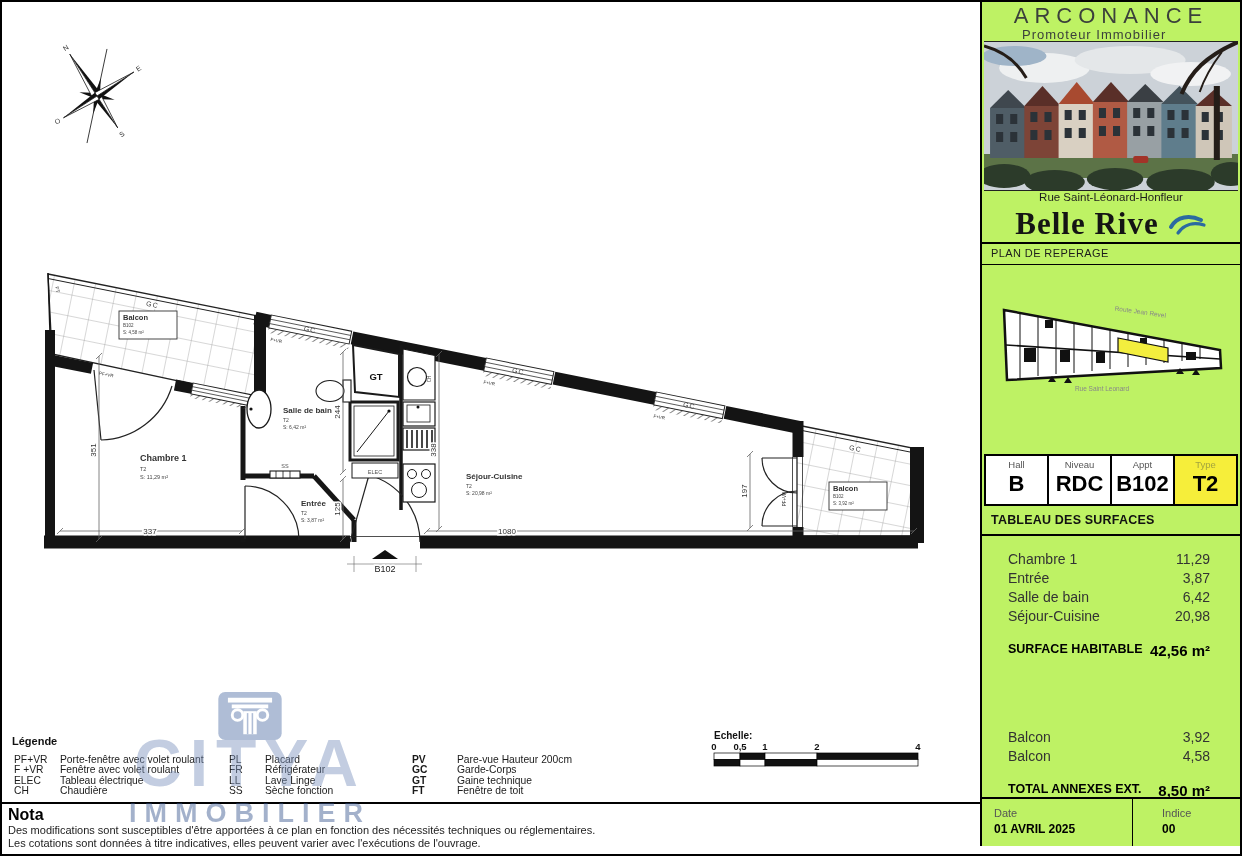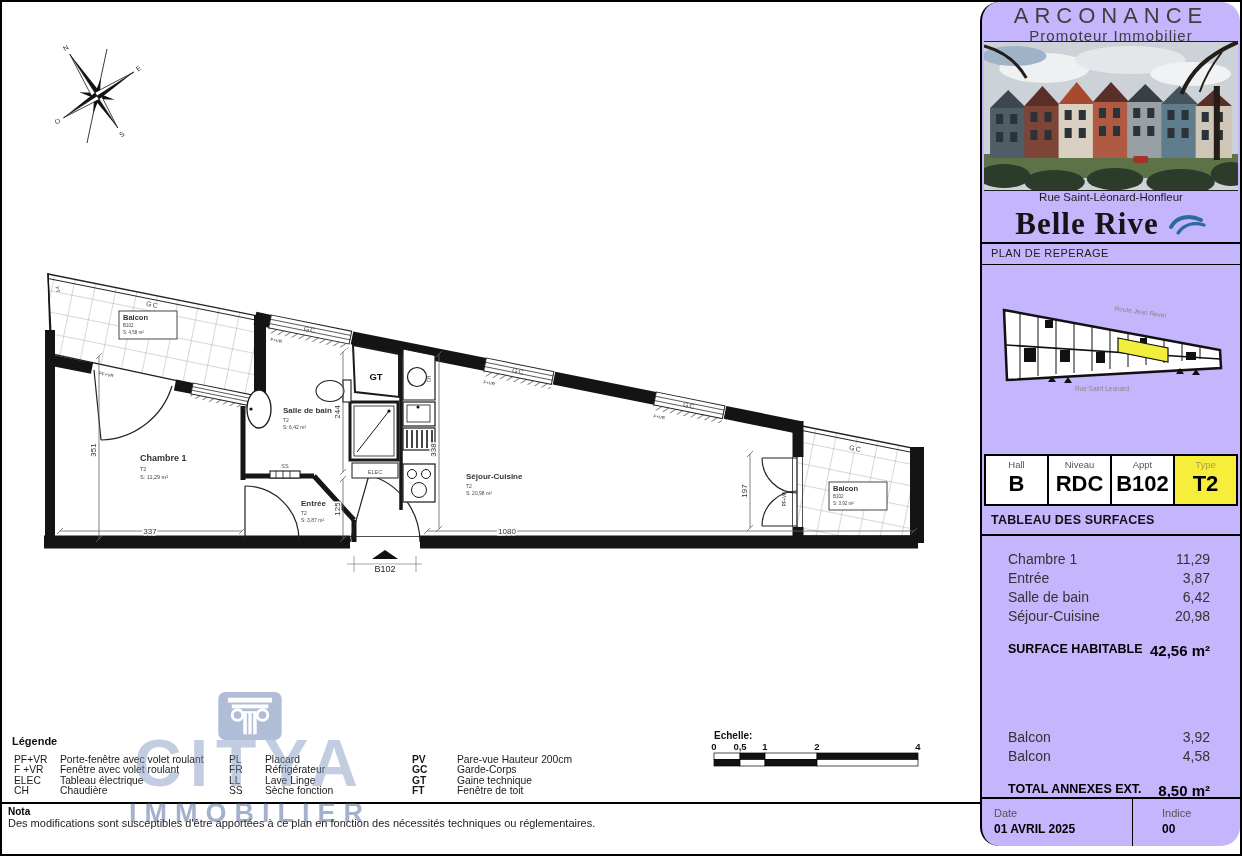--- a/index.html
+++ b/index.html
@@ -1,23 +1,23 @@
 <!DOCTYPE html>
 <html><head>
 <meta charset="utf-8">
 <style>
   html,body{margin:0;padding:0;background:#9a9a9a;}
   .page{position:relative;width:1242px;height:856px;background:#fff;border:2px solid #000;
         box-sizing:border-box;font-family:"Liberation Sans",sans-serif;overflow:hidden;}
   svg text{font-family:"Liberation Sans",sans-serif;}
 
   
-  .sidebar{position:absolute;right:0;top:0;bottom:8px;width:260px;border-left:2px solid #000;box-sizing:border-box;background:#c4b5fd;border-radius:19px;}
+  .sidebar{position:absolute;right:0;top:0;bottom:8px;width:260px;border-left:2px solid #000;box-sizing:border-box;background:#bef264;}
   .s-name{position:absolute;top:1px;left:0;right:0;text-align:center;font-size:22px;letter-spacing:6px;color:#3b403b;font-weight:400;}
-  .s-tag{position:absolute;top:25px;left:0;right:0;text-align:center;font-size:15px;color:#3b403b;letter-spacing:1px;}
+  .s-tag{position:absolute;top:25px;left:0;right:0;text-align:left;font-size:13px;color:#3b403b;letter-spacing:1px;padding-left:40px;}
   .photo{position:absolute;top:39px;left:2px;width:254px;height:148px;border-top:1px solid #222;border-bottom:1px solid #222;}
   .caption{position:absolute;top:189px;left:0;right:0;text-align:center;font-size:11.5px;color:#1c1c1c;}
   .belle-row{position:absolute;top:203px;left:0;right:0;height:37px;display:flex;align-items:center;justify-content:center;gap:8px;border-bottom:2px solid #000;}
   .belle{font-family:"Liberation Serif",serif;font-size:31px;font-weight:bold;color:#141414;letter-spacing:1px;}
   .plan-label{position:absolute;top:245px;left:9px;font-size:11px;color:#1c1c1c;letter-spacing:.4px;}
   .minimap{position:absolute;top:288px;left:8px;width:244px;height:110px;}
   .unit-table{position:absolute;top:452px;left:2px;right:2px;height:52px;display:flex;border:2px solid #000;box-sizing:border-box;}
   .cell{flex:1;border-right:2px solid #000;text-align:center;background:#fff;}
   .cell:last-child{border-right:none;}
   .cell .lbl{font-size:9.5px;color:#555;margin-top:3px;}
@@ -44,21 +44,21 @@
   .compass{position:absolute;left:33px;top:28px;width:130px;height:140px;}
   .legend{position:absolute;left:10px;top:733px;width:720px;z-index:2;}
   .legend-title{font-size:11px;font-weight:bold;color:#111;}
   .lcol{position:absolute;top:20px;}
   .lrow{display:flex;font-size:10.3px;color:#1a1a1a;line-height:10.4px;}
   .lc1{left:2px;}  .lc1 .abbr{width:46px;}
   .lc2{left:217px;}.lc2 .abbr{width:36px;}
   .lc3{left:390px;}.lc3 .abbr{width:45px;font-weight:bold;padding-left:10px;}
   .abbr{flex:none;}
   .nota{position:absolute;left:0;width:978px;top:800px;height:52px;border-top:2px solid #000;z-index:1;}
-  .nota-title{font-size:10px;font-weight:bold;color:#000;margin:2px 0 0 6px;}
+  .nota-title{font-size:16px;font-weight:bold;color:#000;margin:2px 0 0 6px;}
   .nota-line{font-size:11px;color:#1c1c1c;margin-left:6px;line-height:12.5px;}
 
   
   .watermark{position:absolute;left:28px;top:690px;width:440px;height:140px;opacity:.45;z-index:5;pointer-events:none;}
   .wm-icon{position:absolute;left:187px;top:0;width:66px;height:48px;}
   .wm-brand{position:absolute;top:36px;left:0;right:0;text-align:center;font-size:66px;font-weight:bold;
             color:#7b92bd;letter-spacing:8px;line-height:70px;}
   .wm-sub{position:absolute;top:106px;left:0;right:0;text-align:center;font-size:27px;font-weight:bold;
           color:#35548e;letter-spacing:8px;}
 </style>
@@ -367,20 +367,21 @@
       <div class="lrow">
           <span class="abbr">FT</span>
           <span class="desc">Fenêtre de toit</span>
         </div>
     </div>
   </div>
 
   <div class="nota">
     <div class="nota-title">Nota</div>
     <div class="nota-line">Des modifications sont susceptibles d'être apportées à ce plan en fonction des nécessités techniques ou réglementaires.</div>
+    <div class="nota-line">Les cotations sont données à titre indicatives, elles peuvent varier avec l'exécutions de l'ouvrage.</div>
   </div>
 
   <div class="watermark">
     <svg class="wm-icon" viewBox="0 0 66 50">
       <rect x="0" y="0" width="66" height="50" rx="7" fill="#4f6fa5"></rect>
       <rect x="10" y="6" width="46" height="5" fill="#fff"></rect>
       <rect x="14" y="13" width="38" height="4" fill="#fff"></rect>
       <circle cx="20" cy="24" r="5.5" fill="none" stroke="#fff" stroke-width="3"></circle>
       <circle cx="46" cy="24" r="5.5" fill="none" stroke="#fff" stroke-width="3"></circle>
       <rect x="26" y="20" width="14" height="24" fill="#fff"></rect>

